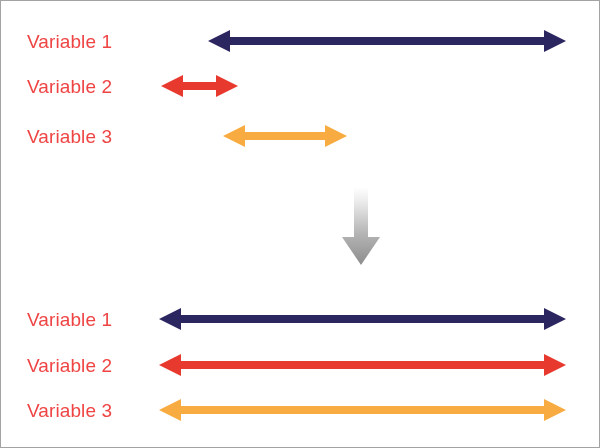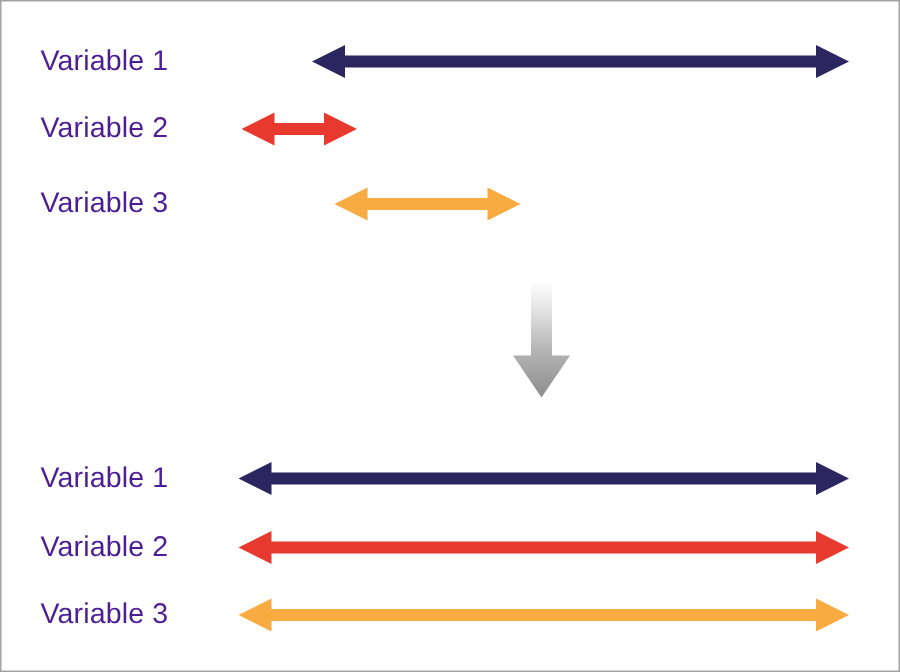--- a/index.html
+++ b/index.html
@@ -31,21 +31,21 @@
     height: 46px;
   }
   .var-label {
     position: absolute;
     left: 26px;
     top: 50%;
     transform: translateY(-50%);
     font-family: "Liberation Sans", sans-serif;
     font-size: 19px;
     font-weight: 400;
-    color: #4c1d95;
+    color: #ef4444;
     letter-spacing: 0.1px;
     white-space: nowrap;
     line-height: 1;
   }
   .arrow-svg {
     position: absolute;
     top: 50%;
     transform: translateY(-50%);
     display: block;
     overflow: visible;

